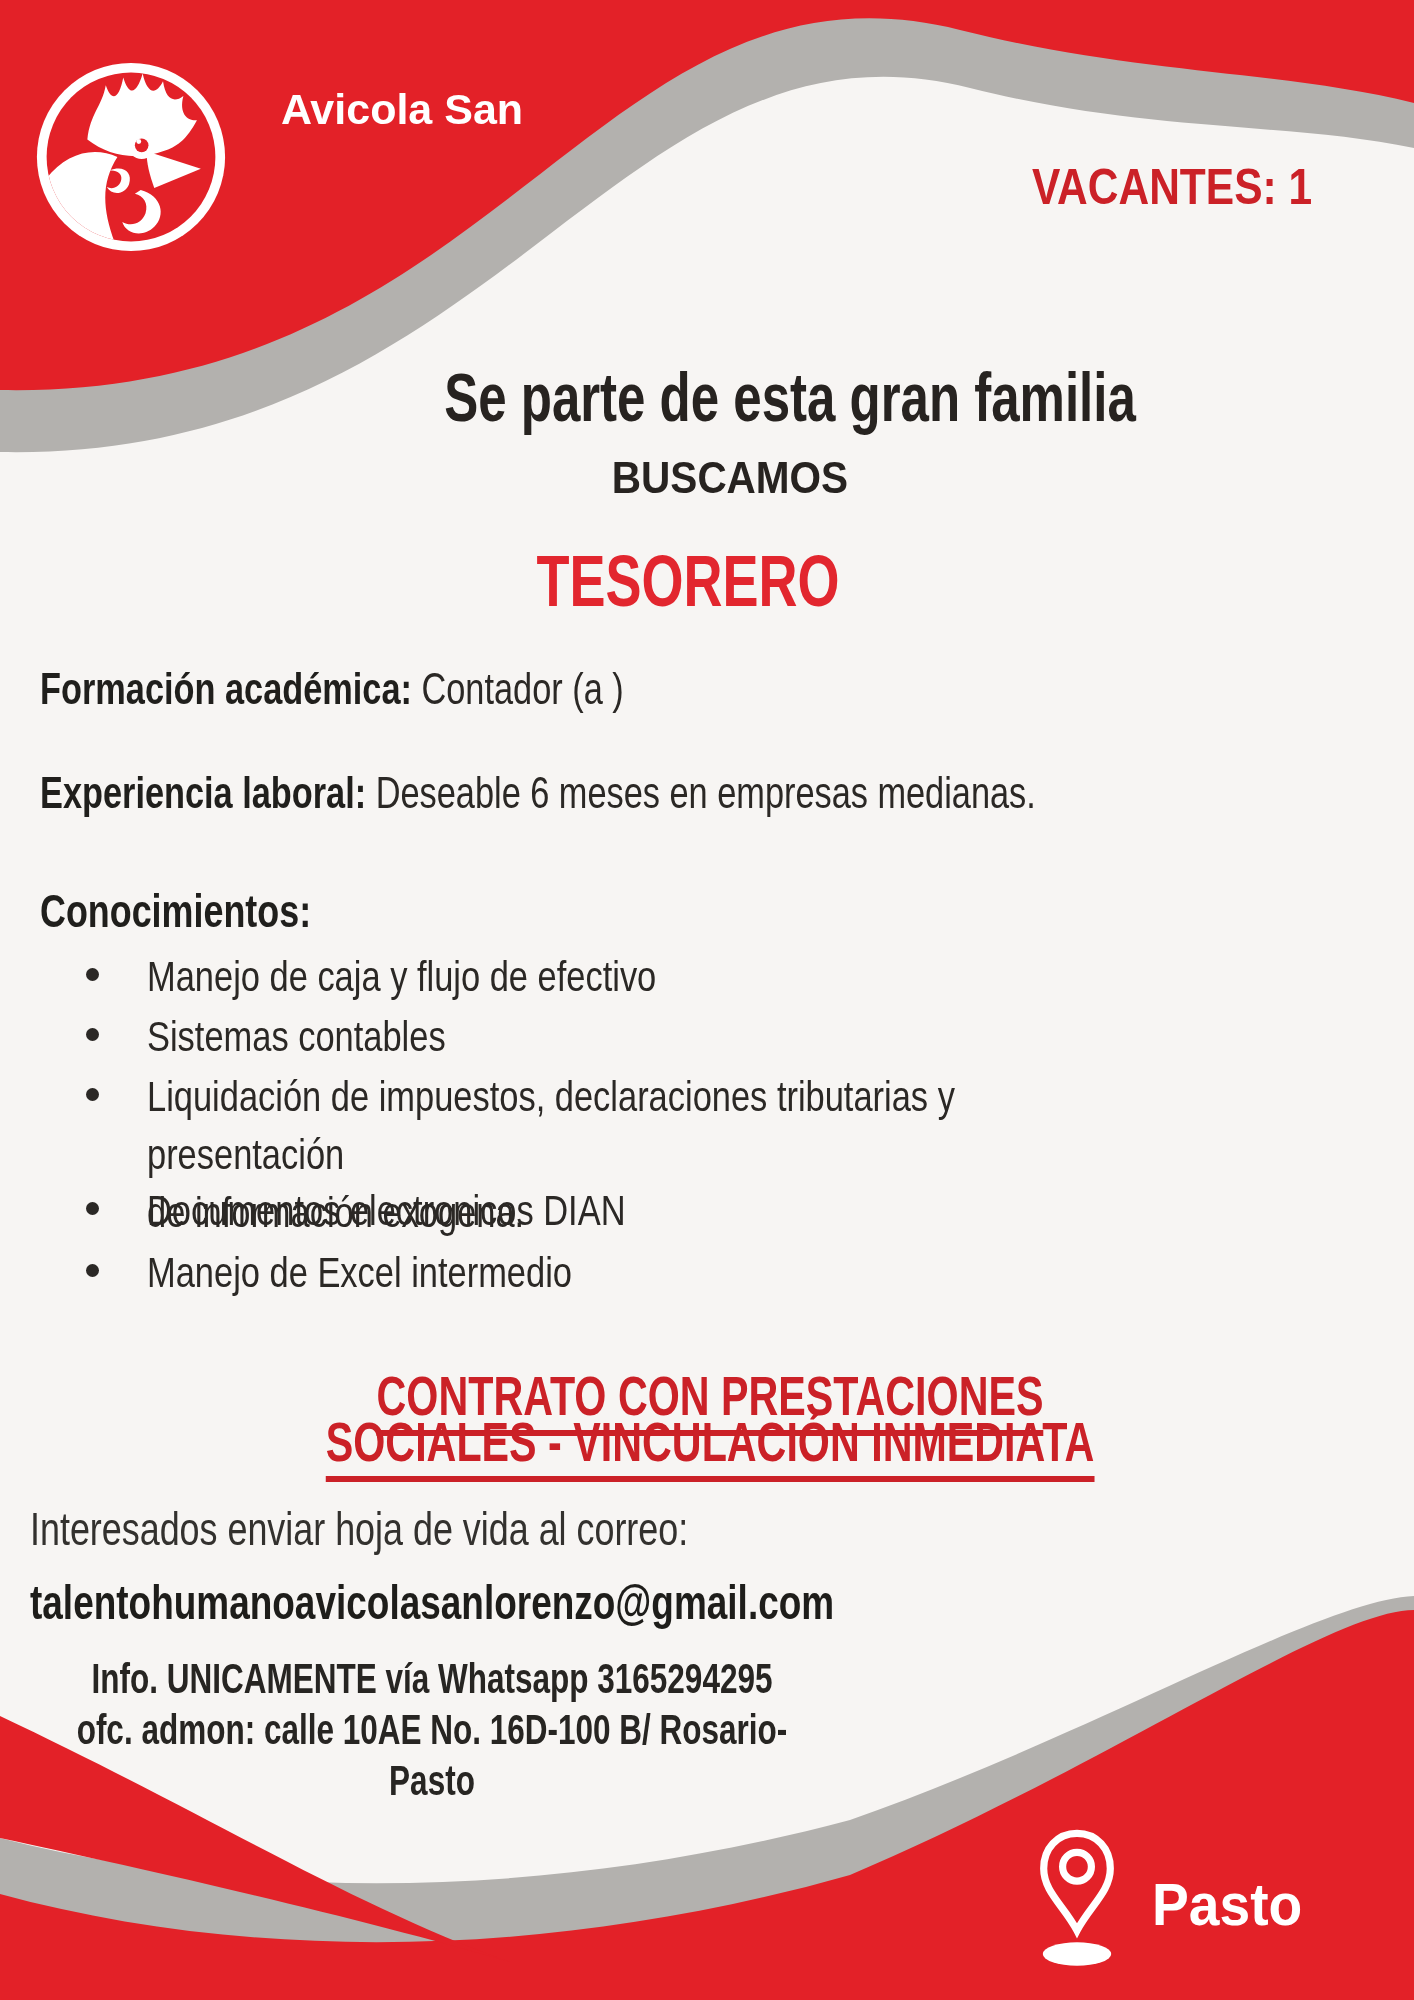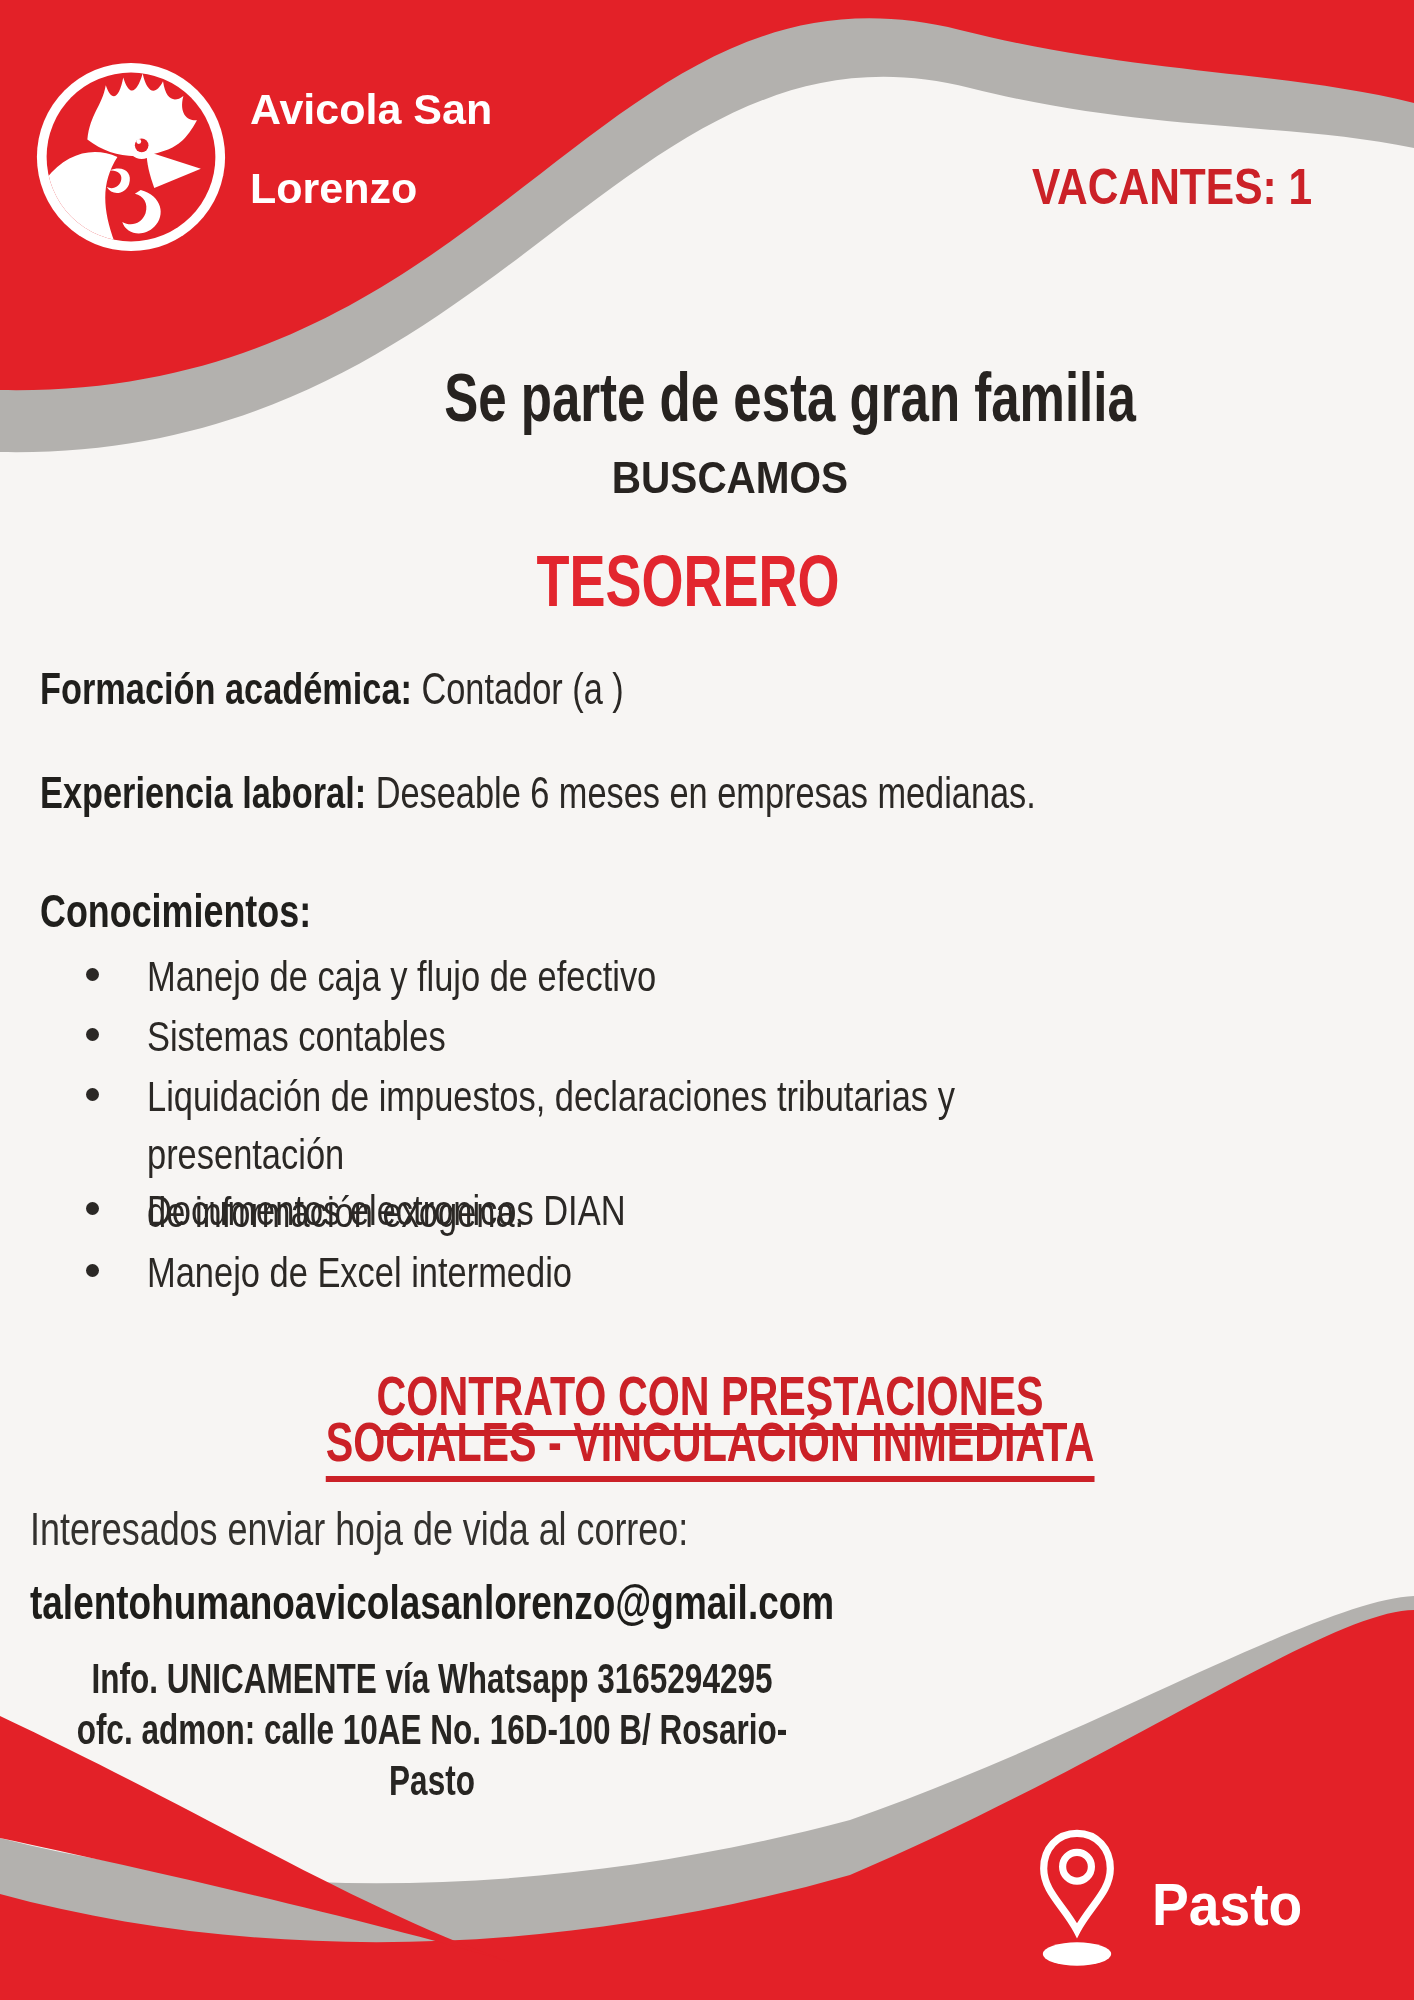--- a/index.html
+++ b/index.html
@@ -8,21 +8,21 @@
     background:#f7f5f3;
     font-family:"Liberation Sans", sans-serif;
     -webkit-font-smoothing:antialiased;
   }
   .abs{position:absolute;}
   svg{display:block;}
   
   #waves{position:absolute;left:0;top:0;width:1414px;height:2000px;z-index:0;}
   
   .brand{
-    left:250px;top:70px;width:304px;text-align:left;
+    left:250px;top:70px;width:304px;text-align:center;
     color:#ffffff;font-weight:bold;font-size:43px;line-height:79px;z-index:3;
   }
   .vacantes{
     left:1172px;top:158px;white-space:nowrap;z-index:3;
     color:#cb2127;font-weight:bold;font-size:50px;
     transform:translateX(-50%) scaleX(.85);
   }
   
   .tagline{
     left:790px;top:358px;white-space:nowrap;z-index:3;
@@ -126,21 +126,20 @@
     <circle cx="108" cy="84" r="2.5"></circle>
 
     <path d="M78,114 C92,108 102,116 98,128 C94,139 80,140 75,131 C81,134 89,131 90,123 C91,117 85,113 78,114 Z"></path>
 
     <path d="M110,134 C132,140 136,160 124,172 C113,183 95,180 91,167 C100,172 111,169 115,158 C118,148 113,140 104,138 Z"></path>
   </g>
 </svg>
 
 <div class="abs brand">
   <div>Avicola San</div>
-  <div>Lorenzo</div>
 </div>
 
 <div class="abs vacantes">VACANTES: 1</div>
 
 <div class="abs tagline">Se parte de esta gran familia</div>
 <div class="abs buscamos">BUSCAMOS</div>
 <div class="abs tesorero">TESORERO</div>
 
 <div class="abs bodyline" style="top:662px;">
   <b>Formación académica:</b><span> Contador (a )</span>

